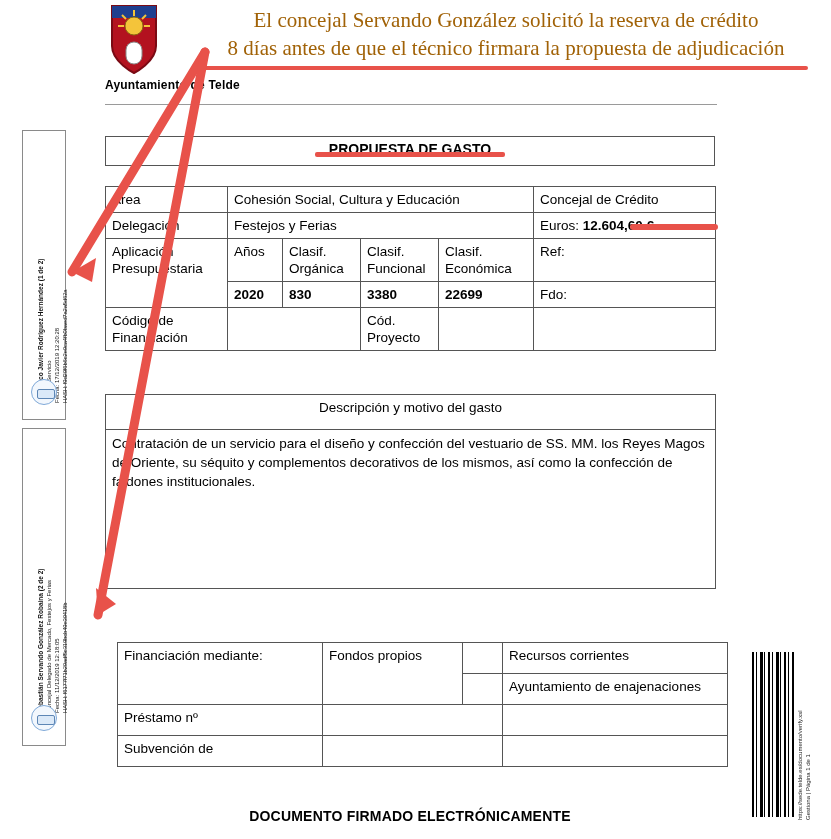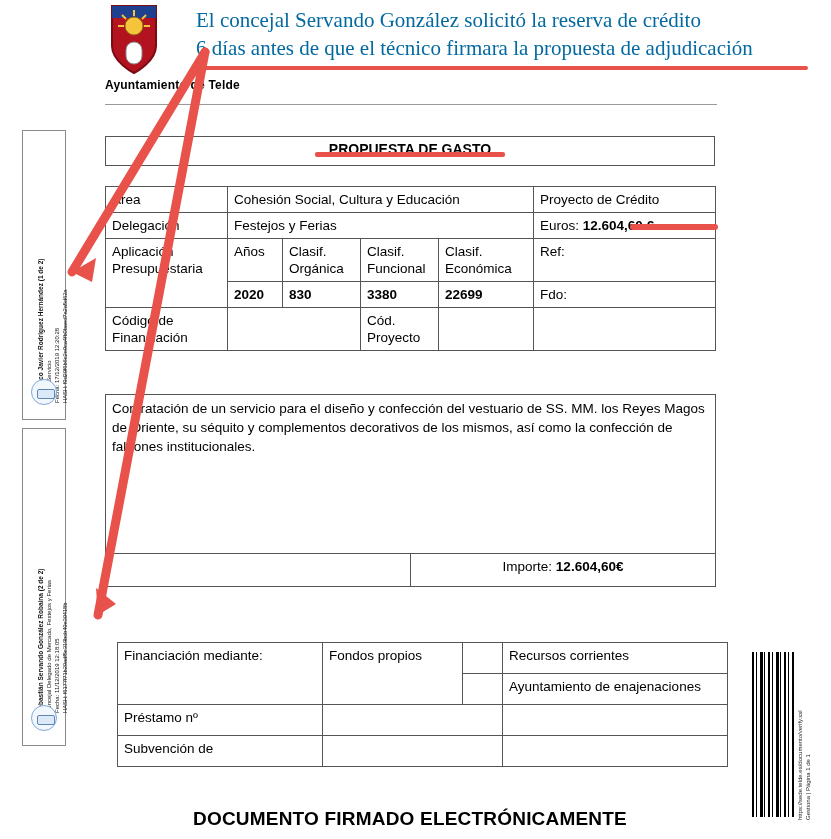--- a/index.html
+++ b/index.html
@@ -15,24 +15,25 @@
     color: #000;
     overflow: hidden;
   }
 
   
   .headline {
     position: absolute;
     left: 196px;
     top: 6px;
     width: 620px;
+    text-align: center;
     font-family: "Liberation Serif", serif;
     font-size: 21px;
     line-height: 28px;
-    color: #0369a1;
+    color: #a16207;
     font-weight: 400;
   }
   .headline .l2 { display: block; }
   .headline-underline {
     position: absolute;
     left: 196px;
     top: 66px;
     width: 612px;
     height: 4px;
     background: #e8524a;
@@ -142,21 +143,21 @@
   #fin-table { left: 117px; top: 642px; width: 610px; }
   #fin-table td { height: 22px; }
 
   
   .footer {
     position: absolute;
     left: 105px;
     top: 808px;
     width: 610px;
     text-align: center;
-    font-size: 19px;
+    font-size: 14px;
     font-weight: bold;
     letter-spacing: .2px;
   }
 
   
   .sig-box {
     position: absolute;
     left: 22px;
     width: 44px;
     border: 1px solid #8a8a8a;
@@ -231,21 +232,21 @@
     color: #222;
     white-space: nowrap;
   }
   .bc-line { display: block; }
 </style>
 </head>
 <body>
 
 <div class="headline">
   <span>El concejal Servando González solicitó la reserva de crédito</span>
-  <span class="l2">6 días antes de que el técnico firmara la propuesta de adjudicación</span>
+  <span class="l2">8 días antes de que el técnico firmara la propuesta de adjudicación</span>
 </div>
 <div class="headline-underline"></div>
 
 <div class="crest">
   <svg viewBox="0 0 60 74" width="60" height="74">
     <path d="M8 4 h44 v40 c0 16 -22 27 -22 27 c0 0 -22 -11 -22 -27 z" fill="#b3121f" stroke="#7a0a14" stroke-width="2"></path>
     <path d="M8 4 h44 v12 h-44 z" fill="#1f3f8f"></path>
     <circle cx="30" cy="24" r="9" fill="#f4c43a" stroke="#8a6a12" stroke-width="1"></circle>
     <g stroke="#f4c43a" stroke-width="2">
       <line x1="30" y1="8" x2="30" y2="14"></line>
@@ -271,21 +272,21 @@
       <col style="width:55px">
       <col style="width:78px">
       <col style="width:78px">
       <col style="width:95px">
       <col style="width:182px">
   </colgroup>
   <tbody>
     <tr>
       <td>Área</td>
       <td colspan="4">Cohesión Social, Cultura y Educación</td>
-      <td>Proyecto de Crédito</td>
+      <td>Concejal de Crédito</td>
     </tr>
     <tr>
       <td>Delegación</td>
       <td colspan="4">Festejos y Ferias</td>
       <td>
         <span>Euros:</span>
         <span class="b">12.604,60 €</span>
       </td>
     </tr>
     <tr>
@@ -330,28 +331,24 @@
   </tbody>
 </table>
 
 <table class="doc" id="desc-table">
   <colgroup>
       <col style="width:305px">
       <col style="width:305px">
     </colgroup>
   <tbody>
     <tr>
+      <td class="desc-head" colspan="2">Descripción y motivo del gasto</td>
+    </tr>
+    <tr>
       <td class="desc-body" colspan="2">Contratación de un servicio para el diseño y confección del vestuario de SS. MM. los Reyes Magos de Oriente, su séquito y complementos decorativos de los mismos, así como  la confección de faldones institucionales.</td>
-    </tr>
-    <tr>
-      <td class="amount"></td>
-      <td class="amount">
-        <span>Importe:</span>
-        <span class="b">12.604,60€</span>
-      </td>
     </tr>
   </tbody>
 </table>
 
 <table class="doc" id="fin-table">
   <colgroup>
     <col style="width:205px">
       <col style="width:140px">
       <col style="width:40px">
       <col style="width:225px">

